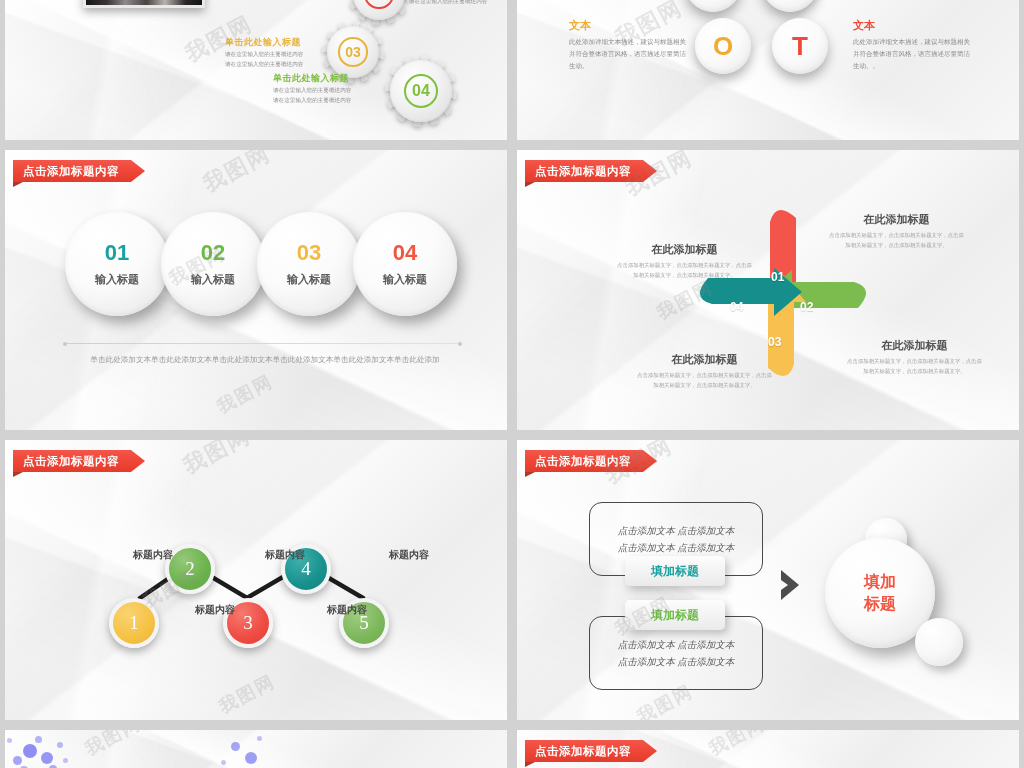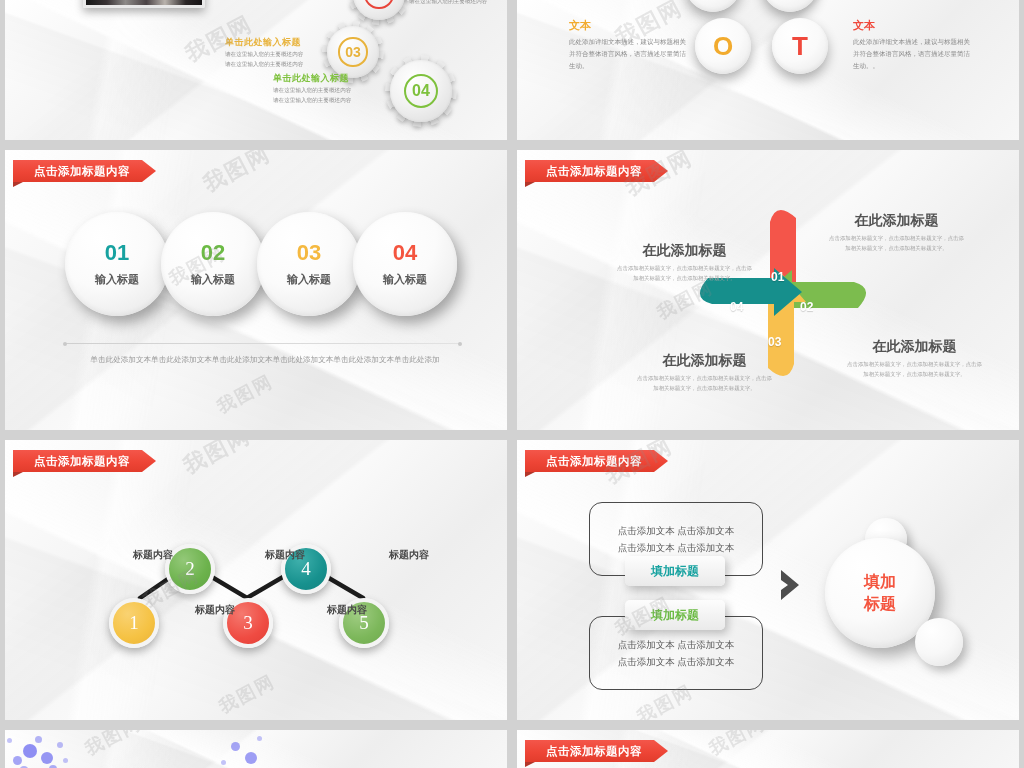--- a/index.html
+++ b/index.html
@@ -32,21 +32,21 @@
       linear-gradient(100deg,rgba(255,255,255,0) 20%,rgba(255,255,255,.8) 22%,rgba(255,255,255,0) 35%);
     opacity:.9;
   }
   .slide>*{position:relative;z-index:2;}
 
   
   .ribbon{
     position:absolute;left:8px;top:10px;height:22px;
     background:linear-gradient(180deg,#f4564a 0%,#ee4536 55%,#e23c2c 100%);
     color:#fff;font-size:11.5px;font-weight:bold;
-    display:flex;align-items:center;padding:0 26px 0 21px;
+    display:flex;align-items:center;padding:0 26px 0 10px;
     letter-spacing:.5px;
     clip-path:polygon(0 0, calc(100% - 14px) 0, 100% 50%, calc(100% - 14px) 100%, 0 100%);
     box-shadow:1px 2px 4px rgba(0,0,0,.18);
   }
   .ribbon-tail{
     position:absolute;left:8px;top:32px;width:10px;height:5px;
     background:#b2362a;z-index:1;
     clip-path:polygon(0 0,100% 0,0 100%);
   }
 
@@ -120,40 +120,40 @@
     font-size:7.6px;color:#9a9a9a;line-height:1.85;text-align:center;
   }
 
   
   .pin{position:absolute;left:175px;top:52px;width:180px;height:180px;}
   .bladeTxt{
     position:absolute;color:#fff;font-size:12px;font-weight:bold;
     text-shadow:0 1px 1px rgba(0,0,0,.18);
   }
   .pintxt{position:absolute;width:135px;text-align:center;}
-  .pintxt .h{font-size:14px;font-weight:bold;color:#535353;}
+  .pintxt .h{font-size:11px;font-weight:bold;color:#535353;}
   .pintxt .b{font-size:5.4px;color:#a2a2a2;line-height:1.9;margin-top:3px;}
 
   
   .zz{position:absolute;left:0;top:0;width:502px;height:280px;}
   .node{
     position:absolute;width:42px;height:42px;border-radius:50%;
     display:flex;align-items:center;justify-content:center;
     color:#fff;font-size:19px;font-family:"Liberation Serif","DejaVu Serif",serif;
     border:4px solid #f4f4f4;
     box-shadow:0 4px 8px rgba(0,0,0,.3);
   }
   .zlbl{position:absolute;font-size:10px;font-weight:bold;color:#4a4a4a;
         font-family:"Liberation Serif","DejaVu Serif",serif;white-space:nowrap;margin-left:28px;}
 
   
   .rbox{
     position:absolute;border:1.4px solid #4a4a4a;border-radius:13px;
     display:flex;align-items:center;justify-content:center;
-    font-size:9.5px;color:#585858;line-height:1.8;text-align:right;
+    font-size:9.5px;color:#585858;line-height:1.8;text-align:right;font-style:italic;
   }
   .tagbox{
     position:absolute;height:30px;width:100px;border-radius:5px;
     background:linear-gradient(180deg,#fdfdfd,#eaeaea);
     box-shadow:3px 4px 8px rgba(0,0,0,.22);
     display:flex;align-items:center;justify-content:center;
     font-size:12px;font-weight:bold;
   }
   .chev{
     position:absolute;font-size:34px;color:#4d4d4d;font-weight:bold;line-height:1;

